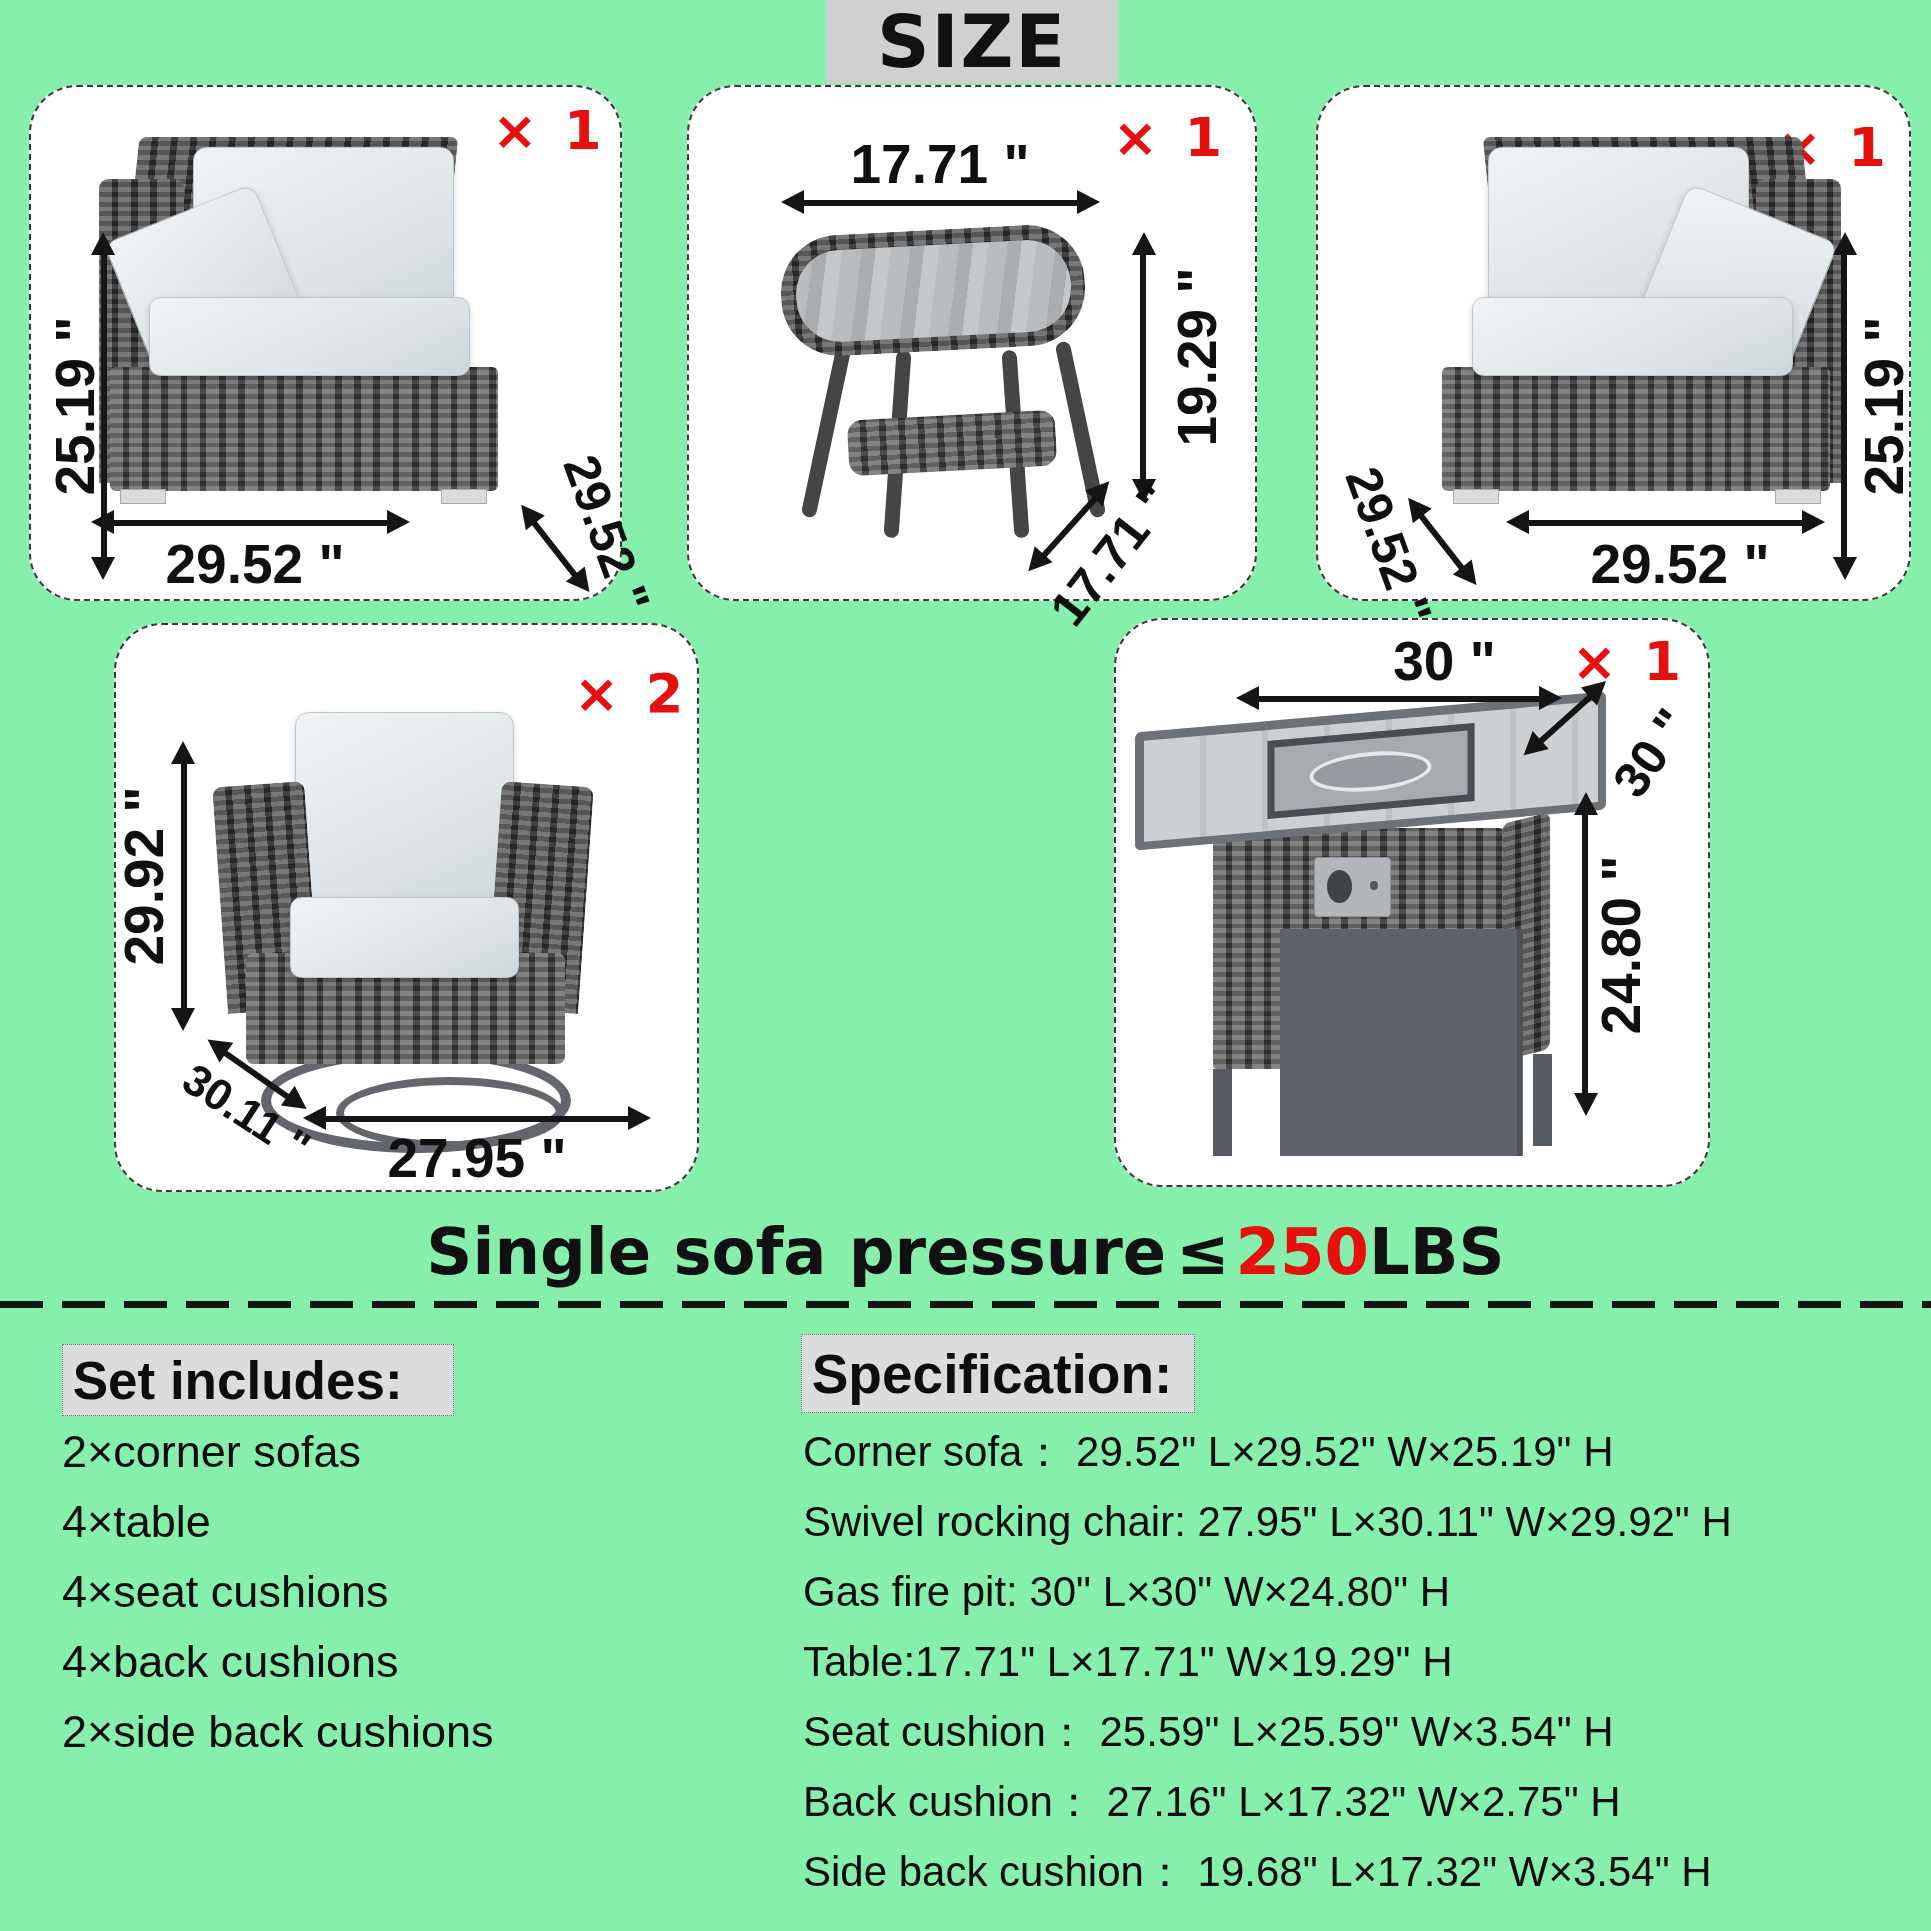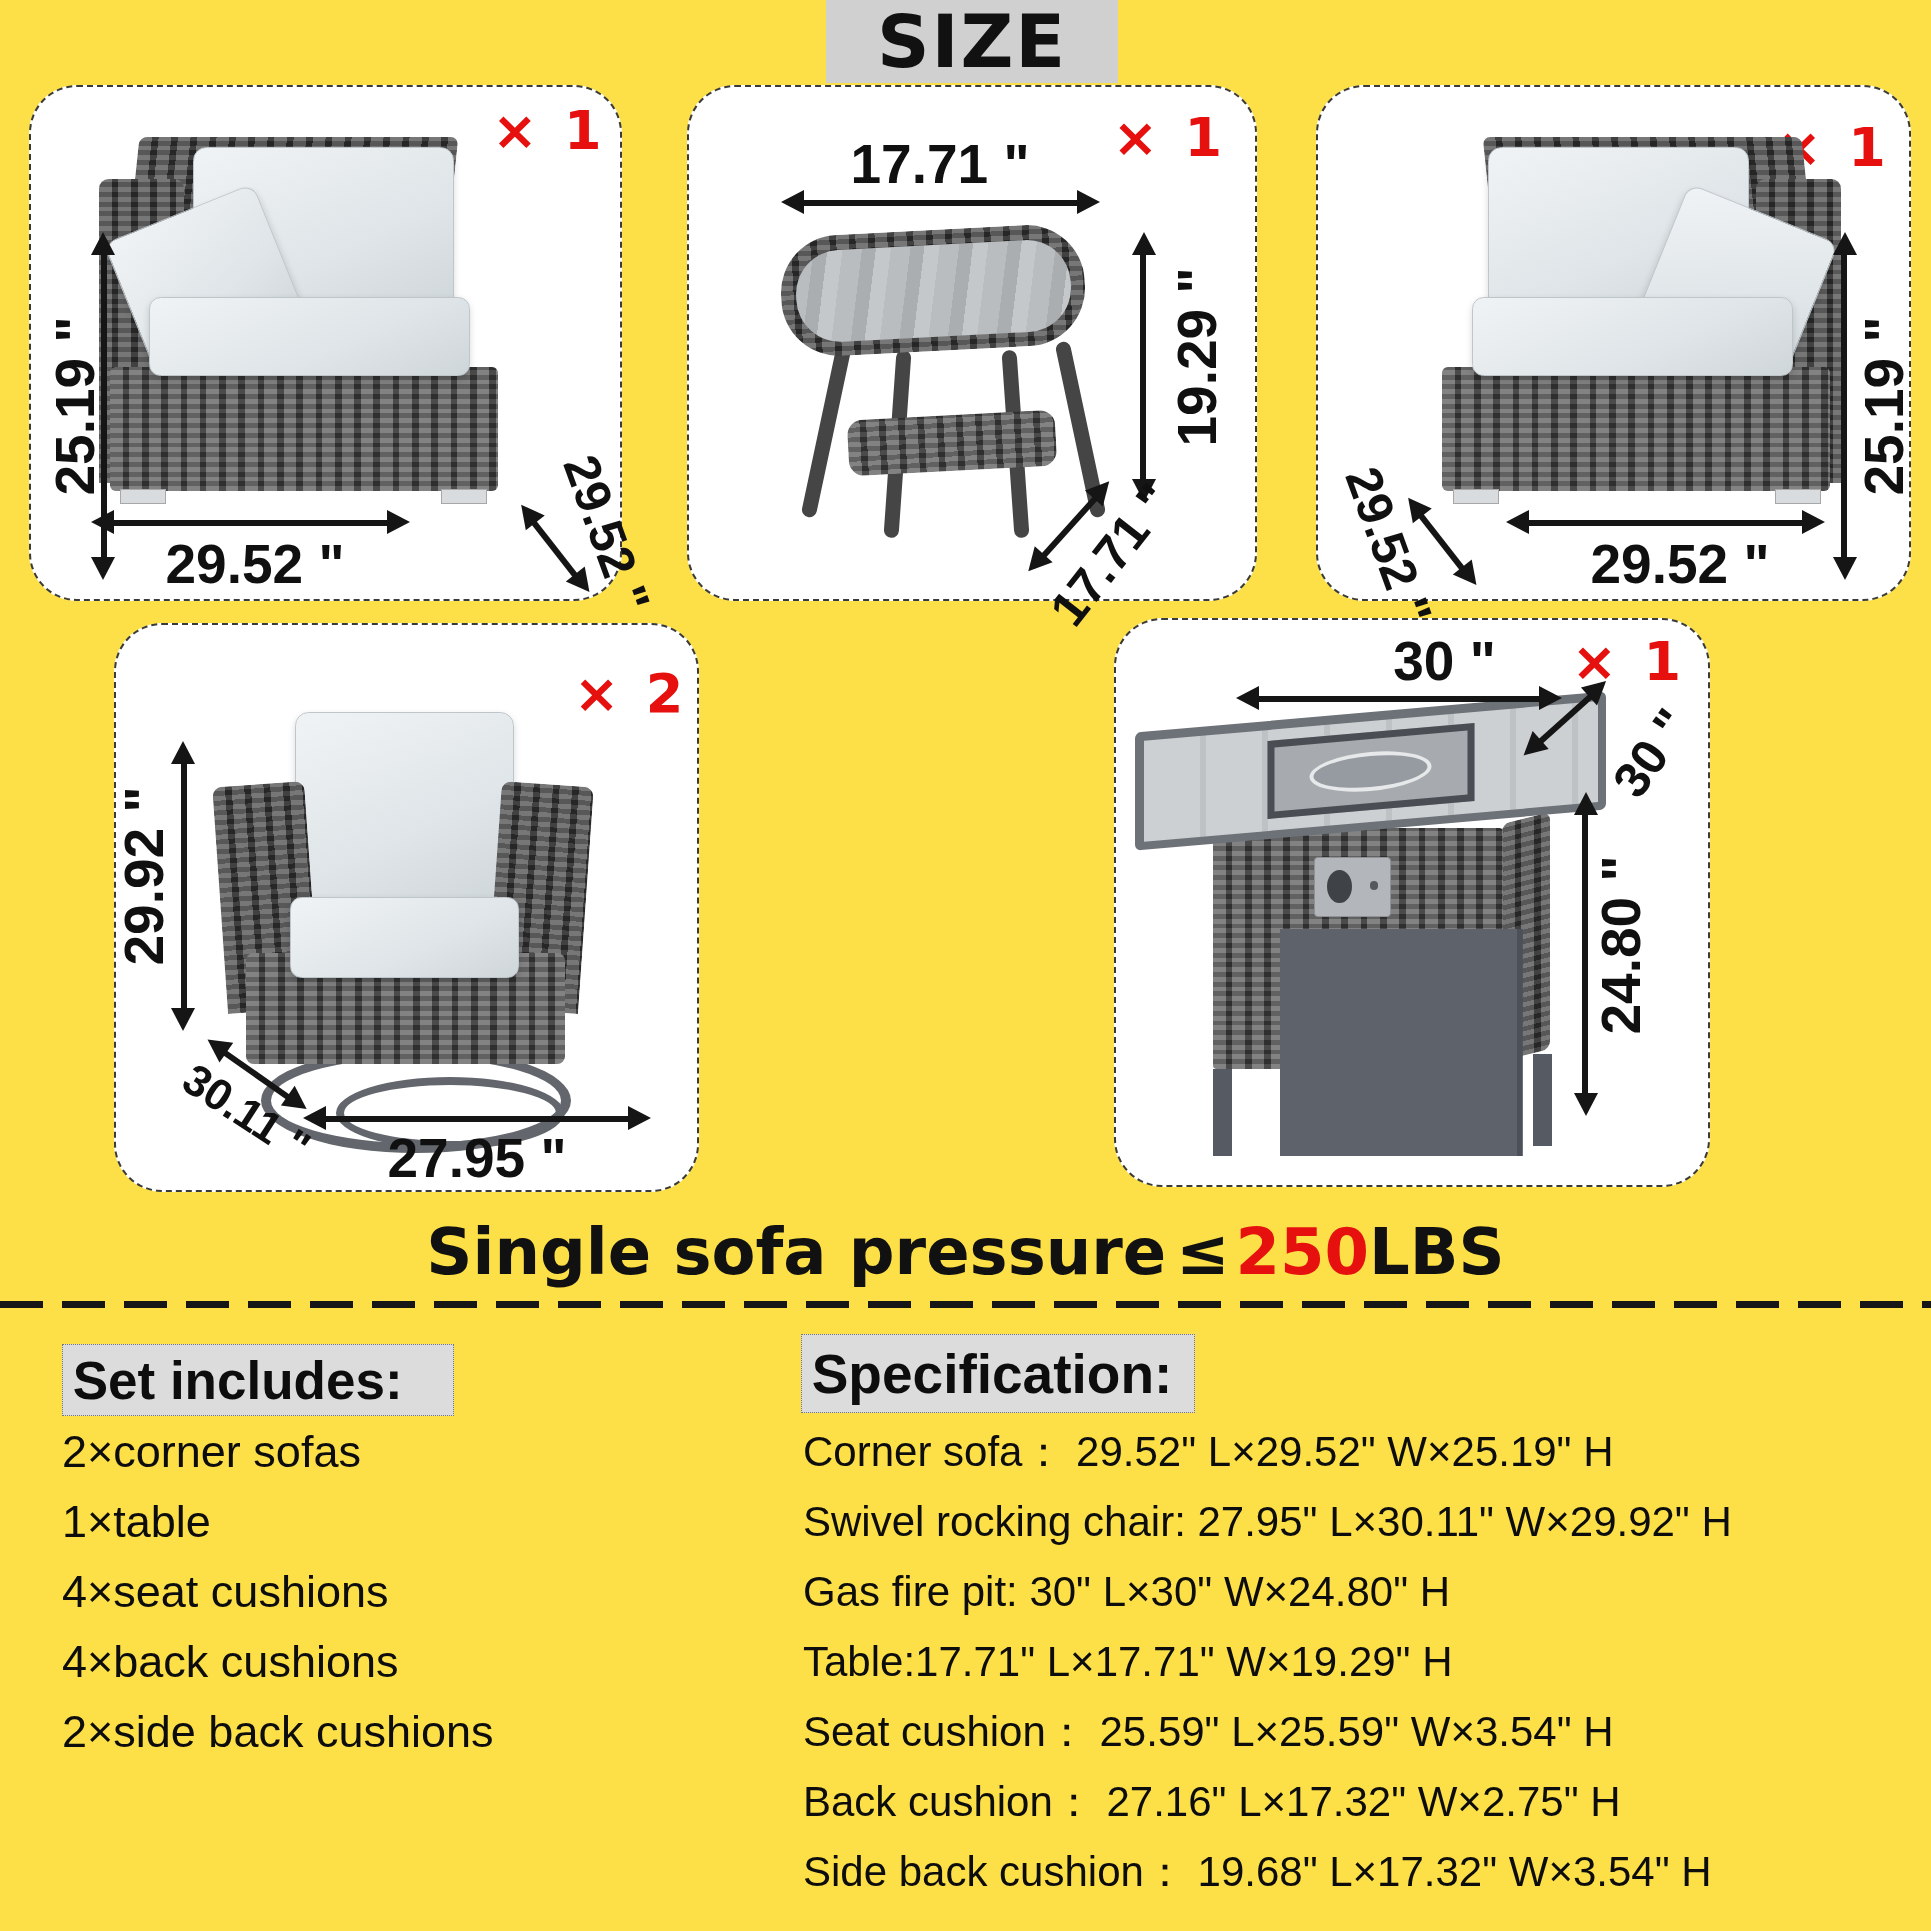--- a/index.html
+++ b/index.html
@@ -1,16 +1,16 @@
 <!DOCTYPE html>
 <html><head>
 <meta charset="utf-8">
 <style>
   html,body{margin:0;padding:0;background:#fff;width:1931px;height:1931px;}
-  .canvas{position:relative;width:1931px;height:1931px;background:#fde047;overflow:hidden;
+  .canvas{position:relative;width:1931px;height:1931px;background:#86efac;overflow:hidden;
           font-family:"Liberation Sans","DejaVu Sans",sans-serif;color:#111;}
 
   
   .size-title{position:absolute;left:826px;top:0;width:292px;height:83px;background:#d0d0d0;
               display:flex;align-items:center;justify-content:center;
               font-family:"DejaVu Sans",sans-serif;font-weight:800;font-size:73px;letter-spacing:1.9px;}
 
   
   .panel{position:absolute;border:2.9px dashed #3a3a3a;border-radius:48px;background:#fff;}
   .qty{position:absolute;color:#e6100e;font-weight:800;font-size:54px;letter-spacing:3.9px;
@@ -214,21 +214,21 @@
 
   <div class="pressure">
     <span>Single sofa pressure</span><span class="leq">≤</span><span class="red">250</span><span>LBS</span>
   </div>
 
   <div class="divider"></div>
 
   <div class="hbox" style="left:62px;top:1344px;width:380px;height:70px;font-size:53px">Set includes:</div>
   <div class="list l" style="left:62px;top:1417px">
     <div class="li">2×corner sofas</div>
-    <div class="li">1×table</div>
+    <div class="li">4×table</div>
     <div class="li">4×seat cushions</div>
     <div class="li">4×back cushions</div>
     <div class="li">2×side back cushions</div>
   </div>
 
   <div class="hbox" style="left:801px;top:1334px;width:382px;height:77px;font-size:55px">Specification:</div>
   <div class="list r" style="left:803px;top:1417px">
     <div class="li">Corner sofa： 29.52" L×29.52" W×25.19" H</div>
     <div class="li">Swivel rocking chair: 27.95" L×30.11" W×29.92" H</div>
     <div class="li">Gas fire pit: 30" L×30" W×24.80" H</div>

